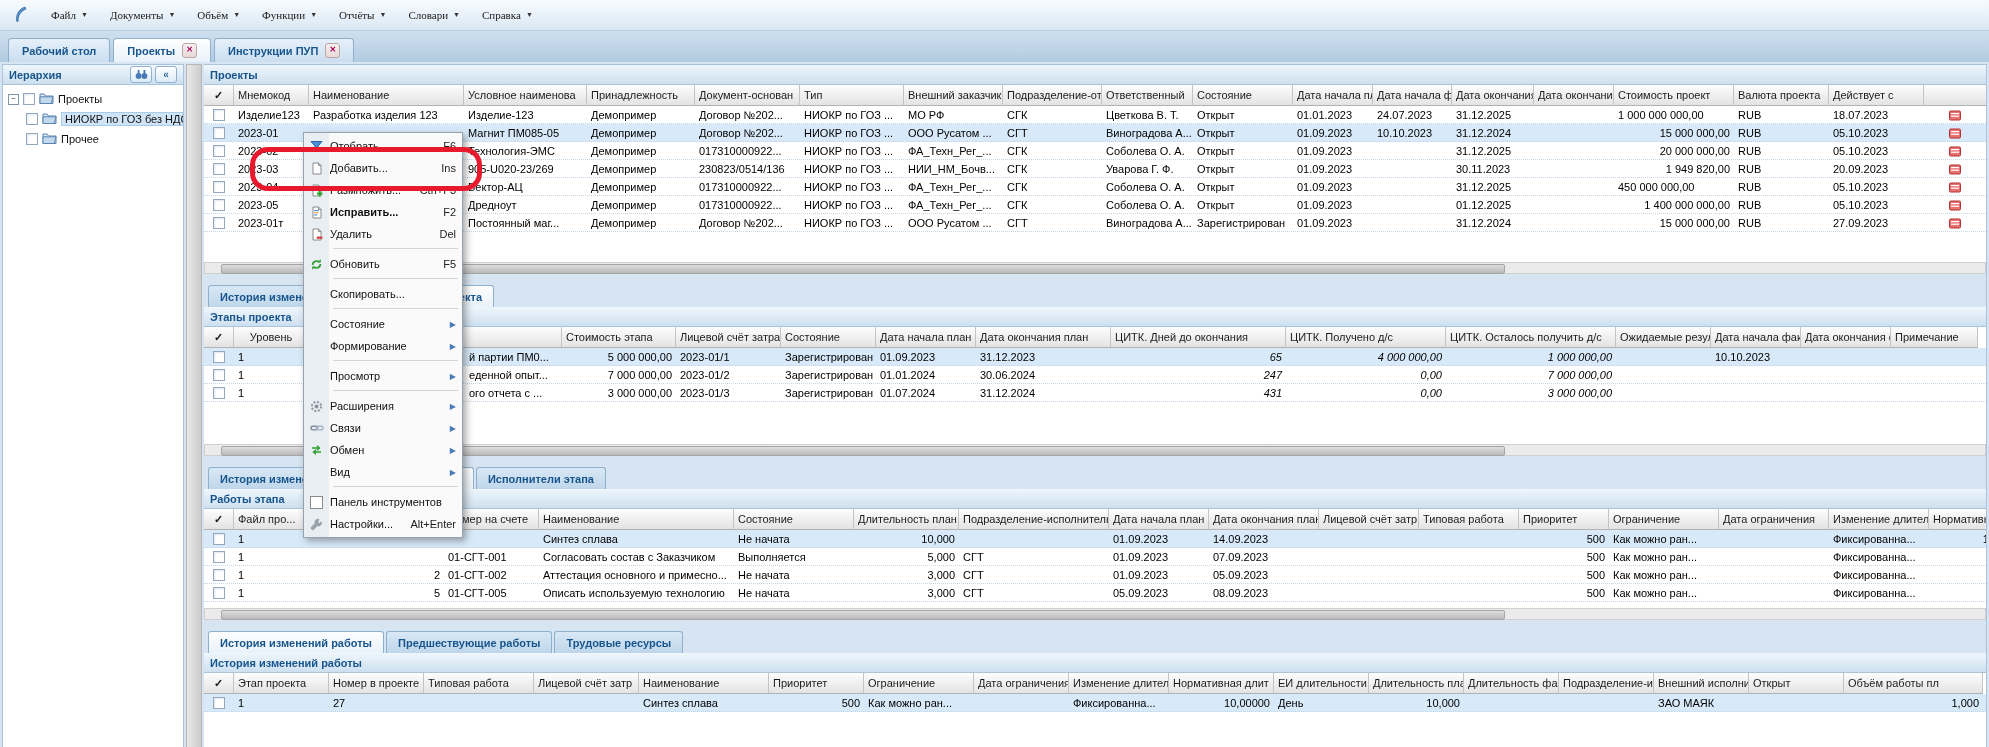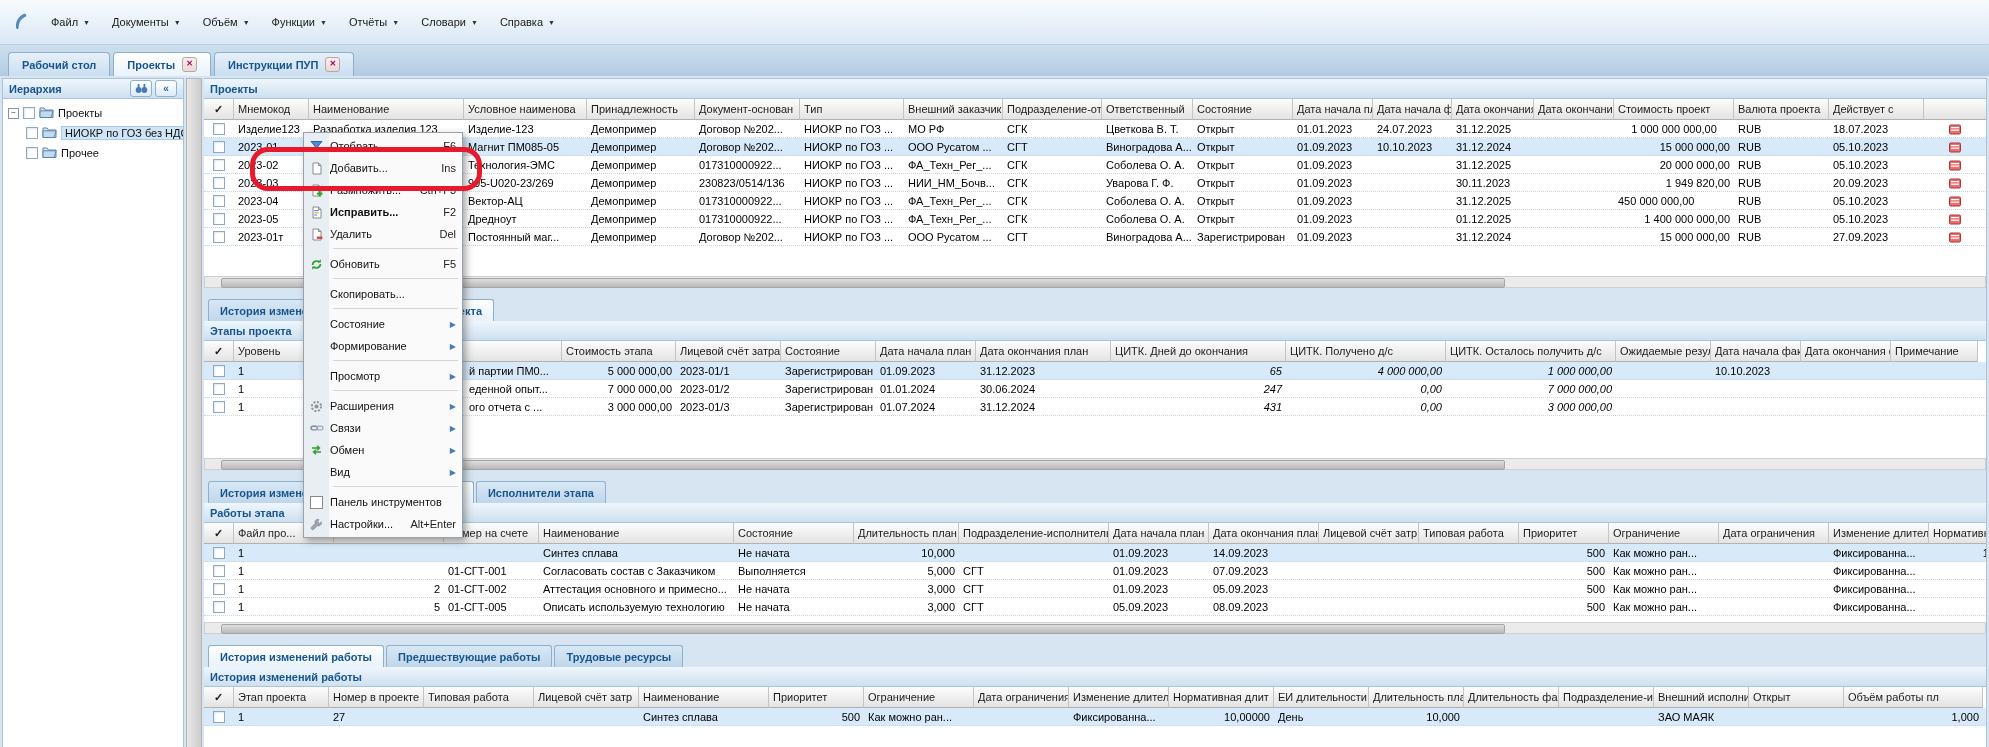--- a/index.html
+++ b/index.html
@@ -1,21 +1,21 @@
 <!DOCTYPE html>
 <html><head>
 <meta charset="utf-8">
 <style>
   html,body{margin:0;padding:0;background:#c6d6e5;}
   .app{position:relative;width:1989px;height:747px;overflow:hidden;
        font-family:"Liberation Sans",sans-serif;font-size:11px;color:#000;
        background:#d7e4f1;}
   
   .menubar{height:28px;background:linear-gradient(#f7fbfe,#dae8f4);border-bottom:1px solid #b7cde0;
-           display:flex;align-items:center;padding:8px 10px;gap:2px;}
+           display:flex;align-items:center;padding:1px 10px;gap:2px;font-family:Liberation Serif, serif;}
   .logo{width:22px;height:22px;display:flex;align-items:center;justify-content:center;margin-right:6px;}
   .menu-item{padding:3px 11px;display:flex;align-items:center;gap:5px;color:#1a1a1a;cursor:default;border-radius:2px;}
   .dd-arrow{font-size:7px;color:#333;line-height:1;}
   
   .tabstrip{height:28px;background:linear-gradient(#cee0ef,#b2cbe1);display:flex;align-items:flex-end;
             padding:3px 8px 0;gap:3px;}
   .mtab{height:24px;box-sizing:border-box;display:flex;align-items:center;gap:7px;padding:0 13px;
         border:1px solid #8fb0cc;border-bottom:none;border-radius:4px 4px 0 0;
         background:linear-gradient(#e6f0fa,#cadef0);font-weight:bold;color:#17558c;}
   .mtab.active{background:linear-gradient(#ffffff,#e9f2fa);}
@@ -220,21 +220,21 @@
               <div class="g-c" style="width: 105px;">Договор №202...</div>
               <div class="g-c" style="width: 104px;">НИОКР по ГОЗ ...</div>
               <div class="g-c" style="width: 99px;">МО РФ</div>
               <div class="g-c" style="width: 99px;">СГК</div>
               <div class="g-c" style="width: 91px;">Цветкова В. Т.</div>
               <div class="g-c" style="width: 100px;">Открыт</div>
               <div class="g-c" style="width: 80px;">01.01.2023</div>
               <div class="g-c" style="width: 79px;">24.07.2023</div>
               <div class="g-c" style="width: 82px;">31.12.2025</div>
               <div class="g-c" style="width: 80px;"></div>
-              <div class="g-c" style="width: 120px; text-align: center;">1 000 000 000,00</div>
+              <div class="g-c" style="width: 120px; text-align: left;">1 000 000 000,00</div>
               <div class="g-c" style="width: 95px;">RUB</div>
               <div class="g-c" style="width: 95px;">18.07.2023</div>
               <div class="g-c markcell" style="width: 140px;">
                 <svg width="12" height="11" viewBox="0 0 12 11">
                   <rect x="0.5" y="1" width="11" height="9" rx="1.2" fill="#e97070" stroke="#b23333"></rect>
                   <rect x="2" y="3" width="8" height="1.2" fill="#fff"></rect>
                   <rect x="2" y="5.6" width="8" height="1.2" fill="#fff"></rect>
                 </svg>
               </div>
             </div>
@@ -422,21 +422,21 @@
       <div class="dtabs">
           <span class="dtab">История изменений проекта</span>
           <span class="dtab active">Этапы проекта</span>
         </div>
       <div class="panel-hd">
         <span>Этапы проекта</span>
       </div>
       <div class="grid">
           <div class="g-h">
             <div class="g-hc g-chk" style="width: 30px;">✓</div>
-            <div class="g-hc" style="width: 75px;"><span>Уровень</span></div>
+            <div class="g-hc" style="width: 75px; text-align: center;"><span>Уровень</span></div>
             <div class="g-hc" style="width: 253px;"><span></span></div>
             <div class="g-hc" style="width: 114px;"><span>Стоимость этапа</span></div>
             <div class="g-hc" style="width: 105px;"><span>Лицевой счёт затрат.</span></div>
             <div class="g-hc" style="width: 95px;"><span>Состояние</span></div>
             <div class="g-hc" style="width: 100px;"><span>Дата начала план</span></div>
             <div class="g-hc" style="width: 135px;"><span>Дата окончания план</span></div>
             <div class="g-hc" style="width: 175px;"><span>ЦИТК. Дней до окончания</span></div>
             <div class="g-hc" style="width: 160px;"><span>ЦИТК. Получено д/с</span></div>
             <div class="g-hc" style="width: 170px;"><span>ЦИТК. Осталось получить д/с</span></div>
             <div class="g-hc" style="width: 95px;"><span>Ожидаемые резул</span></div>

